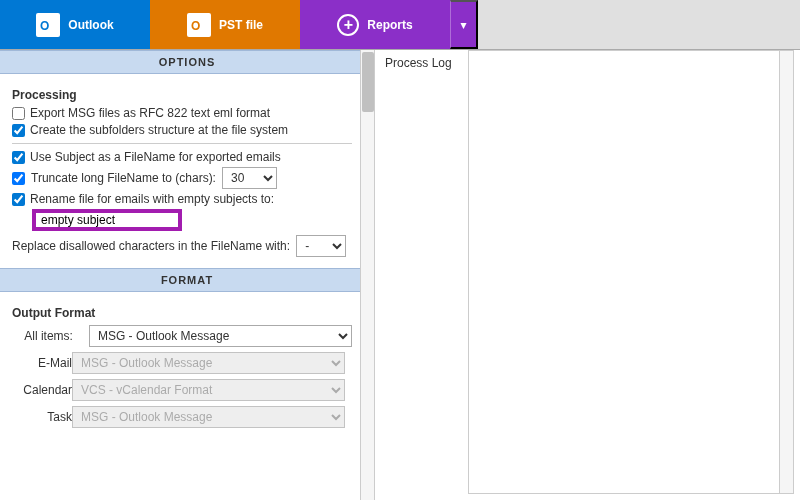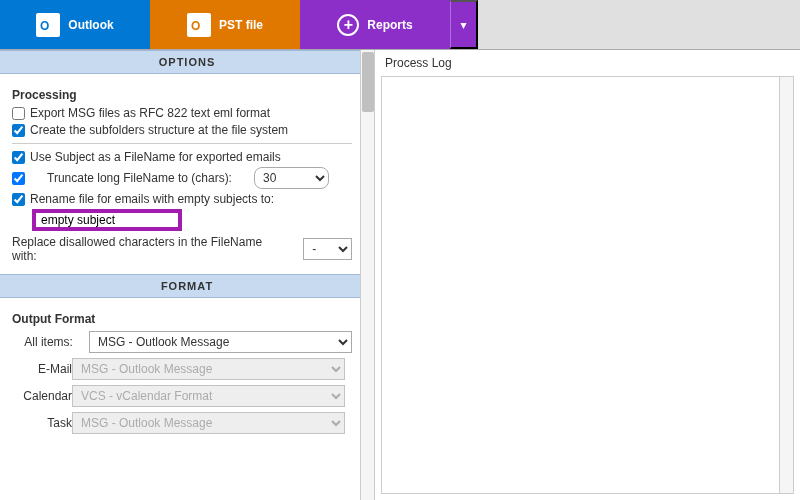--- a/index.html
+++ b/index.html
@@ -132,39 +132,39 @@
 
     .separator {
       border: none;
       border-top: 1px solid #ccc;
       margin: 6px 0;
     }
 
     .inline-row {
       display: flex;
       align-items: center;
-      gap: 22px;
+      gap: 6px;
       margin: 3px 0;
     }
     .inline-row label { color: #333; }
 
     select.dropdown {
       height: 22px;
       border: 1px solid #aaa;
       background: #fff;
       padding: 1px 4px;
       font-size: 12px;
       cursor: pointer;
       color: #333;
     }
     select.dropdown:disabled {
       background: #e8e8e8;
       color: #888;
     }
-    select.small-dropdown { width: 75px; border-radius: 8px; }
+    select.small-dropdown { width: 55px; }
     select.large-dropdown { width: 273px; }
     select.replace-dropdown { width: 50px; }
 
     .text-input {
       height: 22px;
       border: 4px solid #a21caf;
       padding: 2px 5px;
       font-size: 12px;
       width: 150px;
     }
@@ -198,21 +198,21 @@
       align-items: center;
       gap: 5px;
       margin: 3px 0 5px 72px;
     }
 
     
     .right-panel {
       flex: 1;
       background: #fff;
       display: flex;
-      flex-direction: column;
+      flex-direction: row;
     }
     .process-log-label {
       padding: 6px 10px;
       font-size: 12px;
       color: #333;
       font-weight: 500;
     }
     .process-log-area {
       flex: 1;
       margin: 0 6px 6px 6px;

